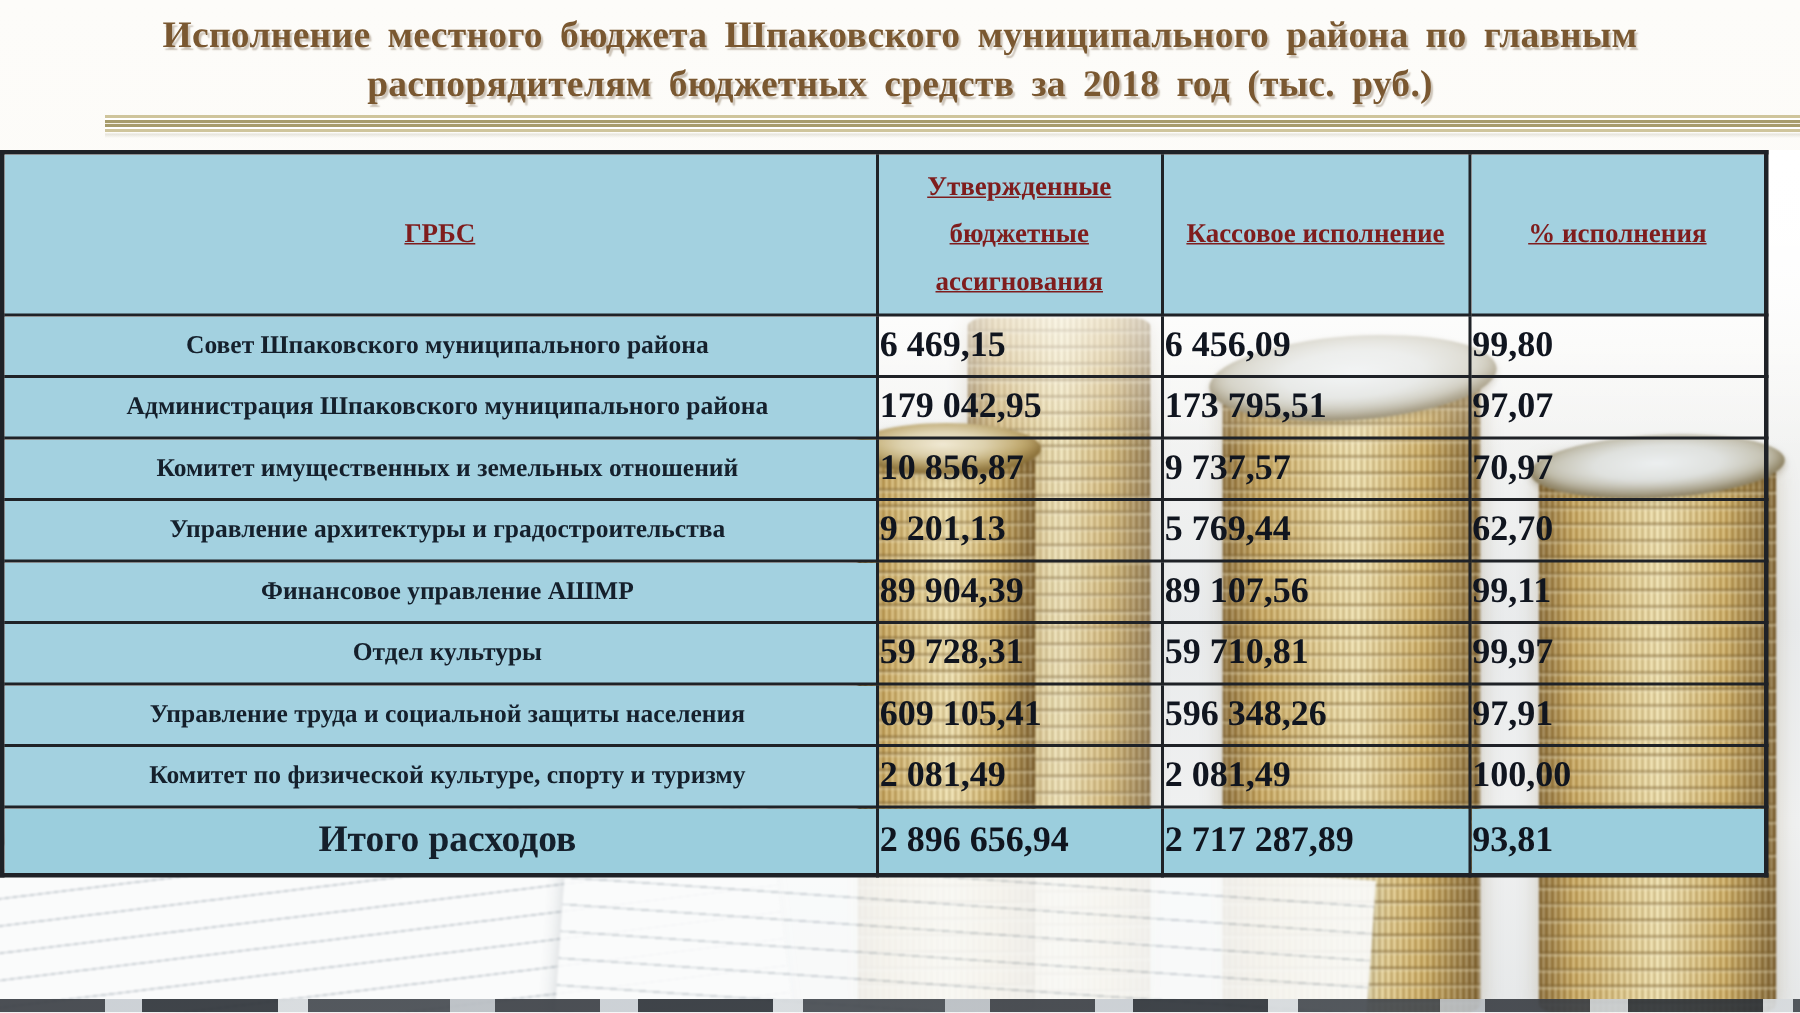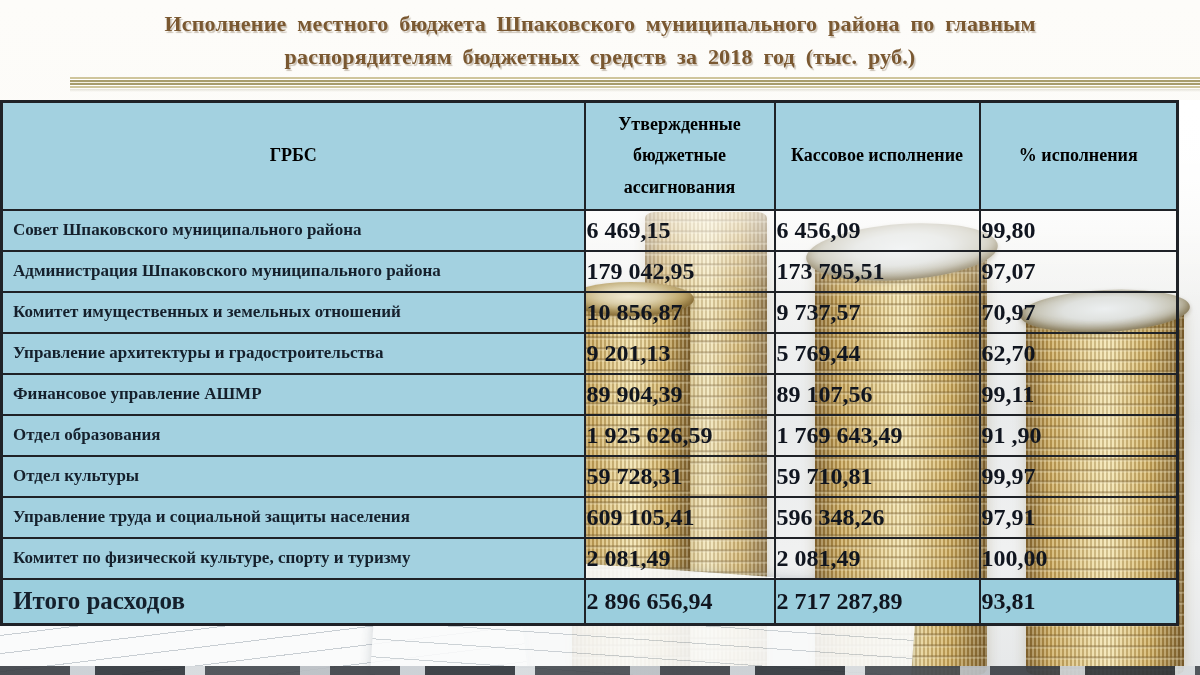--- a/index.html
+++ b/index.html
@@ -5,21 +5,21 @@
   html,body{margin:0;padding:0;background:#ffffff;}
   .slide{
     position:relative;width:1200px;height:675px;overflow:hidden;
     background:linear-gradient(180deg,#fdfcf9 0%,#faf9f5 100%);
     font-family:"Liberation Serif","DejaVu Serif",serif;
   }
 
   
   .title{
     position:absolute;top:7px;left:0;width:100%;text-align:center;
-    color:#7a5831;font-weight:bold;font-size:22px;line-height:33px;
+    color:#7a5831;font-weight:bold;font-size:25px;line-height:33px;
     word-spacing:5px;letter-spacing:0.2px;
     text-shadow:1.5px 2px 1px rgba(130,110,85,0.40);
   }
 
   
   .separator{
     position:absolute;left:70px;right:0;top:76px;height:17px;
     background:linear-gradient(to bottom,
       rgba(255,255,255,0) 0 1px,
       #cfc59c 1px 3px,
@@ -90,26 +90,26 @@
     border-collapse:collapse;table-layout:fixed;
     border:3px solid #1f2227;
   }
   table.budget th, table.budget td{
     border:2px solid #1f2227;overflow:hidden;
   }
   thead tr{height:108px;}
   tbody tr{height:41px;}
   tbody tr.total{height:46px;}
   th{
-    background:#a3d1e0;color:#000000;font-weight:bold;font-size:18px;
-    text-align:center;vertical-align:middle;line-height:1.75;padding:0 10px;
+    background:#a3d1e0;color:#7f1d1d;font-weight:bold;font-size:18px;
+    text-align:center;vertical-align:middle;line-height:1.75;padding:0 10px;text-decoration:underline;
   }
   td.c-name{
     background:#a3d1e0;color:#15202c;font-weight:bold;font-size:17px;
-    text-align:left;vertical-align:middle;padding:0 0 0 10px;line-height:1.15;
+    text-align:center;vertical-align:middle;padding:0 0 0 10px;line-height:1.15;
   }
   td.c-num{
     background:transparent;color:#10151f;font-weight:bold;font-size:24px;
     text-align:left;vertical-align:middle;
   }
   tr.total td.c-name{font-size:25px;background:#9bcedd;}
   tr.total td.c-num{background:#9bcedd;}
 </style>
 </head>
 <body>
@@ -179,26 +179,20 @@
         <td class="c-num">5 769,44</td>
         <td class="c-num">62,70</td>
       </tr>
       <tr>
         <td class="c-name">Финансовое управление АШМР</td>
         <td class="c-num">89 904,39</td>
         <td class="c-num">89 107,56</td>
         <td class="c-num">99,11</td>
       </tr>
       <tr>
-        <td class="c-name">Отдел  образования</td>
-        <td class="c-num">1 925 626,59</td>
-        <td class="c-num">1 769 643,49</td>
-        <td class="c-num">91 ,90</td>
-      </tr>
-      <tr>
         <td class="c-name">Отдел  культуры</td>
         <td class="c-num">59 728,31</td>
         <td class="c-num">59 710,81</td>
         <td class="c-num">99,97</td>
       </tr>
       <tr>
         <td class="c-name">Управление труда и социальной защиты  населения</td>
         <td class="c-num">609 105,41</td>
         <td class="c-num">596 348,26</td>
         <td class="c-num">97,91</td>

